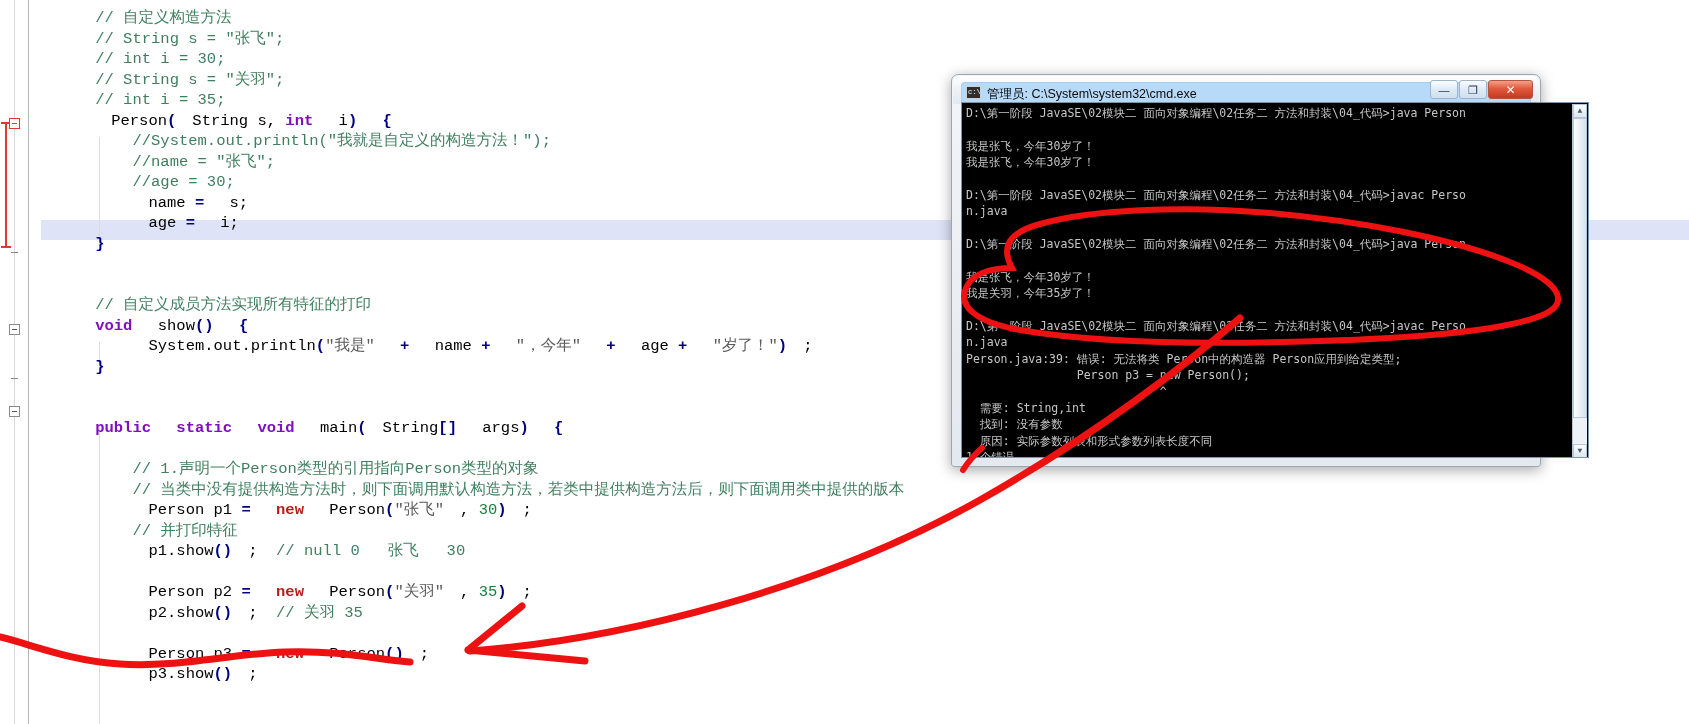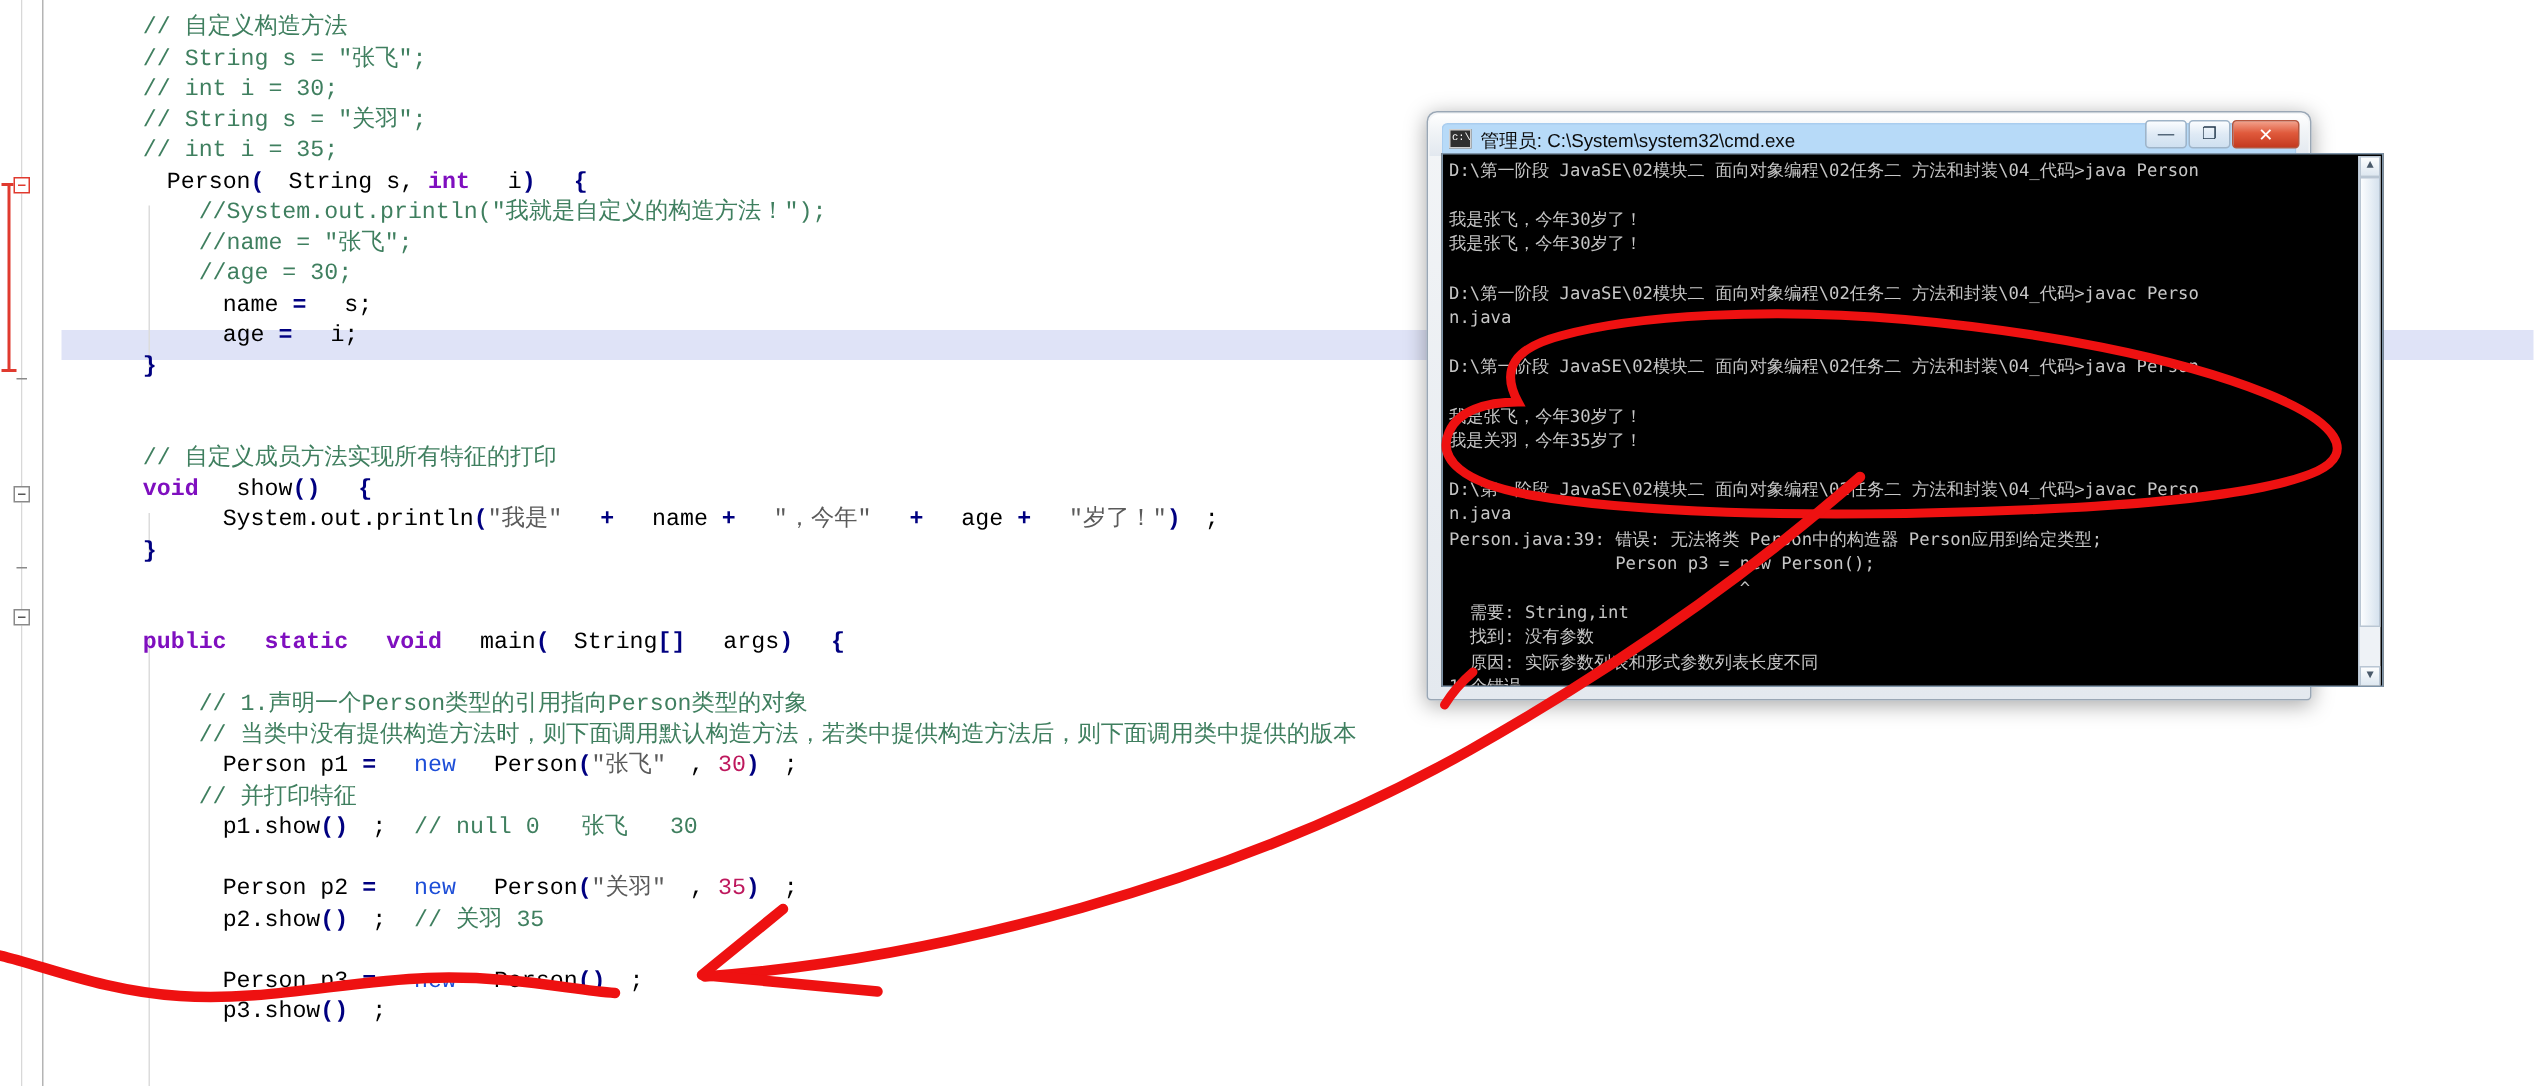--- a/index.html
+++ b/index.html
@@ -104,23 +104,23 @@
   .line-hl {
     position: absolute;
     left: 41px;
     height: 20px;
     background: #dfe3f7;
   }
 
   
   .cmt  { color: #3f7f5f; }
   .kw   { color: #7f0fbf; font-weight: bold; }
-  .kwb  { color: #1d4ed8; font-weight: normal; }
+  .kwb  { color: #b91c1c; font-weight: bold; }
   .str  { color: #5a5a5a; }
-  .num  { color: #be185d; }
+  .num  { color: #15803d; }
   .pl   { color: #000000; margin-left: 16px; }
   .bl   { color: #000080; font-weight: bold; }
 
   
   #cmdwin {
     position: absolute;
     left: 951px; top: 74px;
     width: 590px; height: 393px;
     border-radius: 7px 7px 3px 3px;
     background: linear-gradient(to bottom, #f3f5f7 0%, #e4e9ef 100%);

